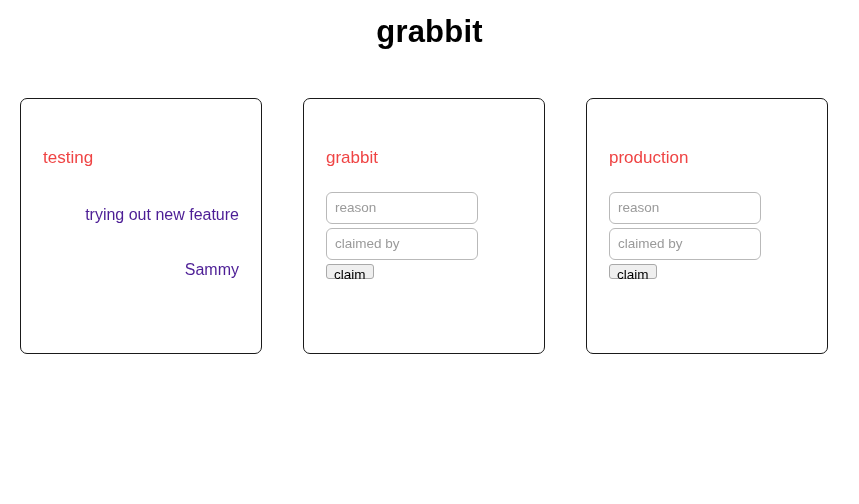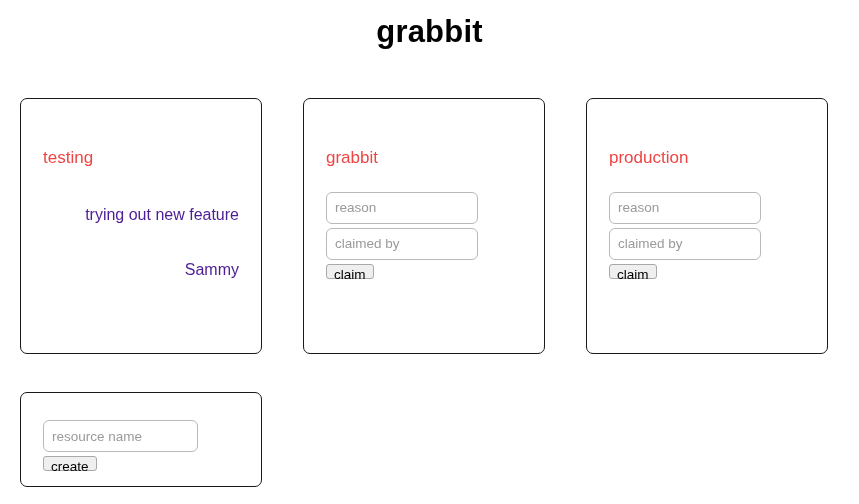--- a/index.html
+++ b/index.html
@@ -173,20 +173,14 @@
       <div class="card-title">production</div>
       <div class="field-stack">
         <input class="text-input" type="text" placeholder="reason" style="">
         <input class="text-input" type="text" placeholder="claimed by" style="">
         <button class="btn">claim</button>
       </div>
     </div>
 
   </div>
 
-  <div class="create-card">
-    <div class="create-stack">
-      <input class="text-input wide" type="text" placeholder="resource name" style="">
-      <button class="btn">create</button>
-    </div>
-  </div>
 
 </div>
 
 </body></html>

